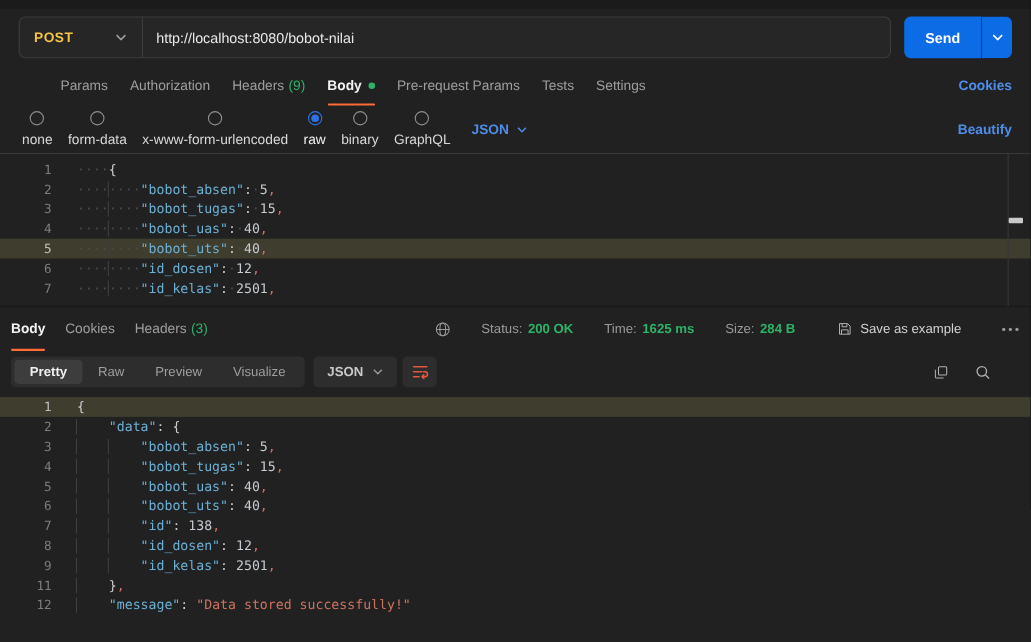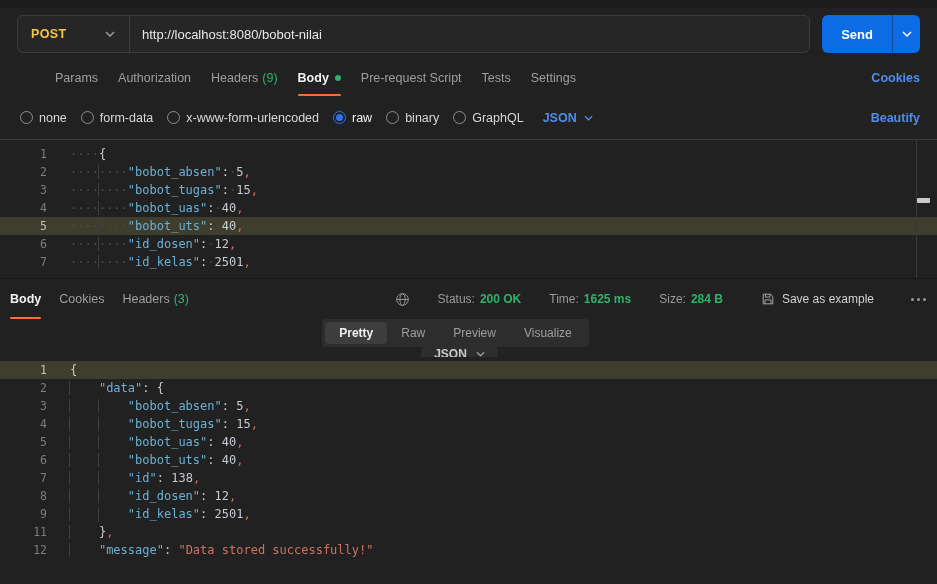--- a/index.html
+++ b/index.html
@@ -33,21 +33,21 @@
   .tab{display:flex;align-items:center;position:relative;margin-right:20px;cursor:pointer;white-space:nowrap;}
   .tab.active{color:#f2f2f2;font-weight:700;}
   .tab.active::after{content:'';position:absolute;left:0;right:0;bottom:0;height:2px;
                      background:var(--orange);border-radius:1px;}
   .badge{color:var(--green);margin-left:4px;}
   .greendot{width:6px;height:6px;border-radius:50%;background:var(--green);margin-left:6px;}
   .link-right{margin-left:auto;color:var(--blue-link);font-weight:600;align-self:center;cursor:pointer;}
   
   .modes-row{height:43px;display:flex;align-items:center;padding:0 17px 0 20px;
              font-size:12.5px;color:#d8d8d8;gap:14px;}
-  .mode{display:flex;align-items:center;gap:6px;cursor:pointer;}
+  .mode{display:flex;align-items:center;gap:6px;cursor:pointer;flex-direction:column;}
   .radio{width:13px;height:13px;border:1px solid #8f8f8f;border-radius:50%;box-sizing:border-box;position:relative;flex:0 0 auto;}
   .mode.sel .radio{border-color:#2e72e8;}
   .mode.sel .radio::after{content:'';position:absolute;inset:2px;background:#2e72e8;border-radius:50%;}
   .mode.sel{color:#f0f0f0;}
   .lang-select{color:var(--blue-link);font-weight:600;display:flex;gap:7px;align-items:center;margin-left:5px;cursor:pointer;}
   
   .editor{position:relative;background:var(--bg);font-family:"DejaVu Sans Mono","Liberation Mono",monospace;
           font-size:12px;box-sizing:border-box;}
   .editor.request{height:139px;border-top:1px solid #383838;padding-top:5px;}
   .editor.response{height:229px;padding-top:4px;}
@@ -65,21 +65,21 @@
   
   .resp-header{height:40px;border-top:1px solid #171717;display:flex;align-items:stretch;
                padding:0 10px;font-size:12.5px;color:var(--tab-gray);}
   .resp-header .tab{margin-right:18px;}
   .resp-meta{margin-left:auto;display:flex;align-items:center;gap:28px;font-size:12px;color:#9a9a9a;}
   .meta-pair{display:flex;gap:5px;white-space:nowrap;}
   .green{color:var(--green);font-weight:600;}
   .save-group{display:flex;align-items:center;gap:7px;color:#d2d2d2;margin-left:10px;cursor:pointer;white-space:nowrap;}
   .more-dots{margin-left:8px;display:flex;align-items:center;cursor:pointer;}
   
-  .resp-toolbar{height:38px;display:flex;align-items:center;padding:0 36px 0 10px;flex-direction:column;}
+  .resp-toolbar{height:38px;display:flex;align-items:center;padding:0 36px 0 10px;}
   .seg{display:flex;background:#2d2d2d;border-radius:4px;padding:3px;font-size:12px;color:#9e9e9e;}
   .seg-item{padding:4px 14px;border-radius:4px;cursor:pointer;white-space:nowrap;}
   .seg-item.active{background:#3d3d3d;color:#f0f0f0;font-weight:600;}
   .json-btn{display:flex;align-items:center;gap:9px;background:#2d2d2d;border-radius:4px;
             padding:0 13px;height:28px;font-size:12px;color:#c9c9c9;font-weight:600;margin-left:8px;cursor:pointer;}
   .wrap-btn{background:#2d2d2d;border-radius:4px;width:31px;height:28px;display:flex;
             align-items:center;justify-content:center;margin-left:5px;cursor:pointer;}
   .tool-icons{margin-left:auto;display:flex;gap:23px;align-items:center;}
   .icon-btn{cursor:pointer;display:flex;align-items:center;}
 </style>
@@ -121,21 +121,21 @@
       </div>
     <div class="tab">
         <span>Headers</span>
         <span class="badge">(9)</span>
       </div>
     <div class="tab active">
         <span>Body</span>
         <span class="greendot"></span>
       </div>
     <div class="tab">
-        <span>Pre-request Script</span>
+        <span>Pre-request Params</span>
       </div>
     <div class="tab">
         <span>Tests</span>
       </div>
     <div class="tab">
         <span>Settings</span>
       </div>
     <div class="link-right">Cookies</div>
   </div>
 

